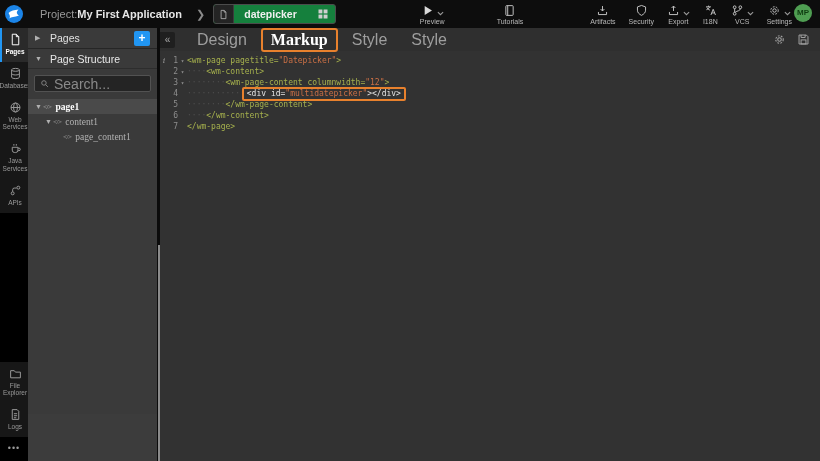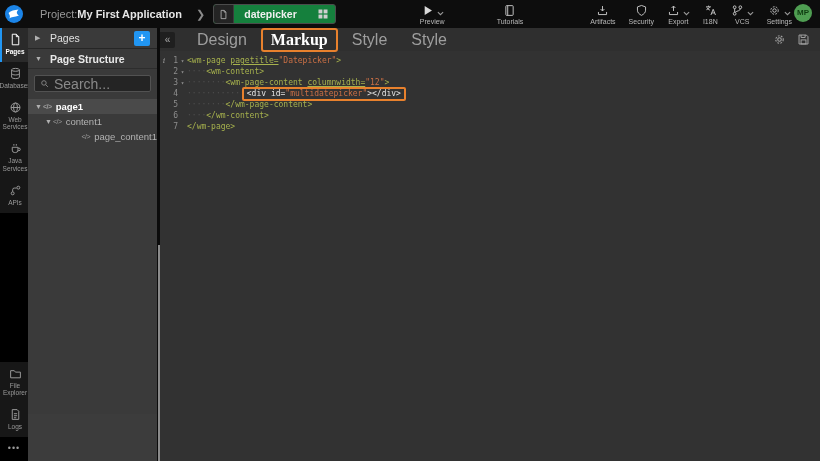--- a/index.html
+++ b/index.html
@@ -38,25 +38,25 @@
   .rail-ellipsis { background:#000; color:#9a9a9a; text-align:center; font-size:9px; letter-spacing:1px; padding:6px 0 8px 0; }
 
   
   .panel { width:129px; background:#3a3a3a; display:flex; flex-direction:column; flex-shrink:0; }
   .panel-row { display:flex; align-items:center; padding:0 7px; flex-shrink:0; }
   .panel-header { height:21px; border-bottom:1px solid #262626; }
   .panel-header .p-title { font-size:10.5px; color:#e0e0e0; margin-left:7px; }
   .caret { font-size:7px; color:#b0b0b0; width:8px; display:inline-block; }
   .plus-btn { margin-left:auto; width:16px; height:15px; background:#2196f3; border-radius:2px; color:#fff; font-size:12px; line-height:14px; text-align:center; font-weight:bold; }
   .section-row { height:20px; border-bottom:1px solid #2d2d2d; }
-  .section-row .p-title { font-size:10.5px; font-weight:bold; color:#e8e8e8; margin-left:7px; }
+  .section-row .p-title { font-size:10.5px; font-weight:normal; color:#e8e8e8; margin-left:7px; }
   .search-wrap { margin:6px 6px 7px 6px; height:17px; background:#242424; border:1px solid #525252; border-radius:2px; display:flex; align-items:center; padding:0 5px; flex-shrink:0; }
   .search-wrap input { background:transparent; border:none; outline:none; color:#bdbdbd; font-size:14px; width:90px; margin-left:5px; font-family:"Liberation Sans", sans-serif; }
   .search-wrap input::placeholder { color:#8a8a8a; }
-  .tree { flex:1; overflow:hidden; }
+  .tree { flex:1; overflow:hidden;font-family:Liberation Serif, serif; }
   .tree-row { height:15px; display:flex; align-items:center; font-size:9.5px; color:#b2b2b2; white-space:nowrap; }
   .tree-row.selected { background:#4a4a4a; color:#ffffff; font-weight:bold; }
   .tree-icon { font-size:7px; color:#9d9d9d; margin-right:4px; letter-spacing:-0.5px; }
   .variables-row { height:21px; border-top:1px solid #2c2c2c; border-bottom:1px solid #2c2c2c; }
   .variables-row .p-title { font-size:10.5px; font-weight:bold; color:#dddddd; margin-left:7px; }
   .panel-bottom { height:47px; background:#3c3c3c; }
 
   
   .vdivider { width:3px; background:#0b0b0b; position:relative; flex-shrink:0; }
   .vscroll-thumb { position:absolute; left:1px; top:217px; bottom:0; width:1.5px; background:#8a8a8a; }
@@ -72,21 +72,21 @@
 
   
   .code { flex:1; font-family:"DejaVu Sans Mono", monospace; font-size:8px; padding-top:4px; }
   .code-line { height:11px; display:flex; align-items:center; white-space:pre; }
   .g-marker { width:8px; text-align:center; color:#9a9a9a; font-family:"DejaVu Serif", serif; font-style:italic; font-size:8px; }
   .g-num { width:10px; text-align:right; color:#8d8d8d; }
   .g-fold { width:9px; text-align:center; color:#8d8d8d; font-size:6px; }
   .code-text { white-space:pre; }
   .dots { color:rgba(255,255,255,0.13); }
   .tok-tag { color:#a6b14d; }
-  .tok-attr { color:#a6b14d;text-decoration:underline; }
+  .tok-attr { color:#a6b14d; }
   .tok-val { color:#c96f45; }
   .tok-html { color:#e3e3e3;text-align:center; }
   .hl-box { border:2px solid #e8812d; border-radius:2px; padding:0px 3px 1px 3px; margin-left:-3px; }
 </style>
 </head>
 <body>
 
 <div class="topbar">
   <div class="logo">
     <svg width="20" height="20" viewBox="0 0 20 20">
@@ -331,21 +331,21 @@
         <div class="tree-row selected" style="padding-left: 7px;">
           <span class="caret">▼</span>
           <span class="tree-icon">&lt;/&gt;</span>
           <span>page1</span>
         </div>
         <div class="tree-row" style="padding-left: 17px;">
           <span class="caret">▼</span>
           <span class="tree-icon">&lt;/&gt;</span>
           <span>content1</span>
         </div>
-        <div class="tree-row" style="padding-left: 48px; justify-content: center;">
+        <div class="tree-row" style="padding-left: 27px;">
           <span class="caret"></span>
           <span class="tree-icon">&lt;/&gt;</span>
           <span>page_content1</span>
         </div>
       </div>
     <div class="panel-bottom"></div>
   </div>
 
   <div class="vdivider">
     <div class="vscroll-thumb"></div>

